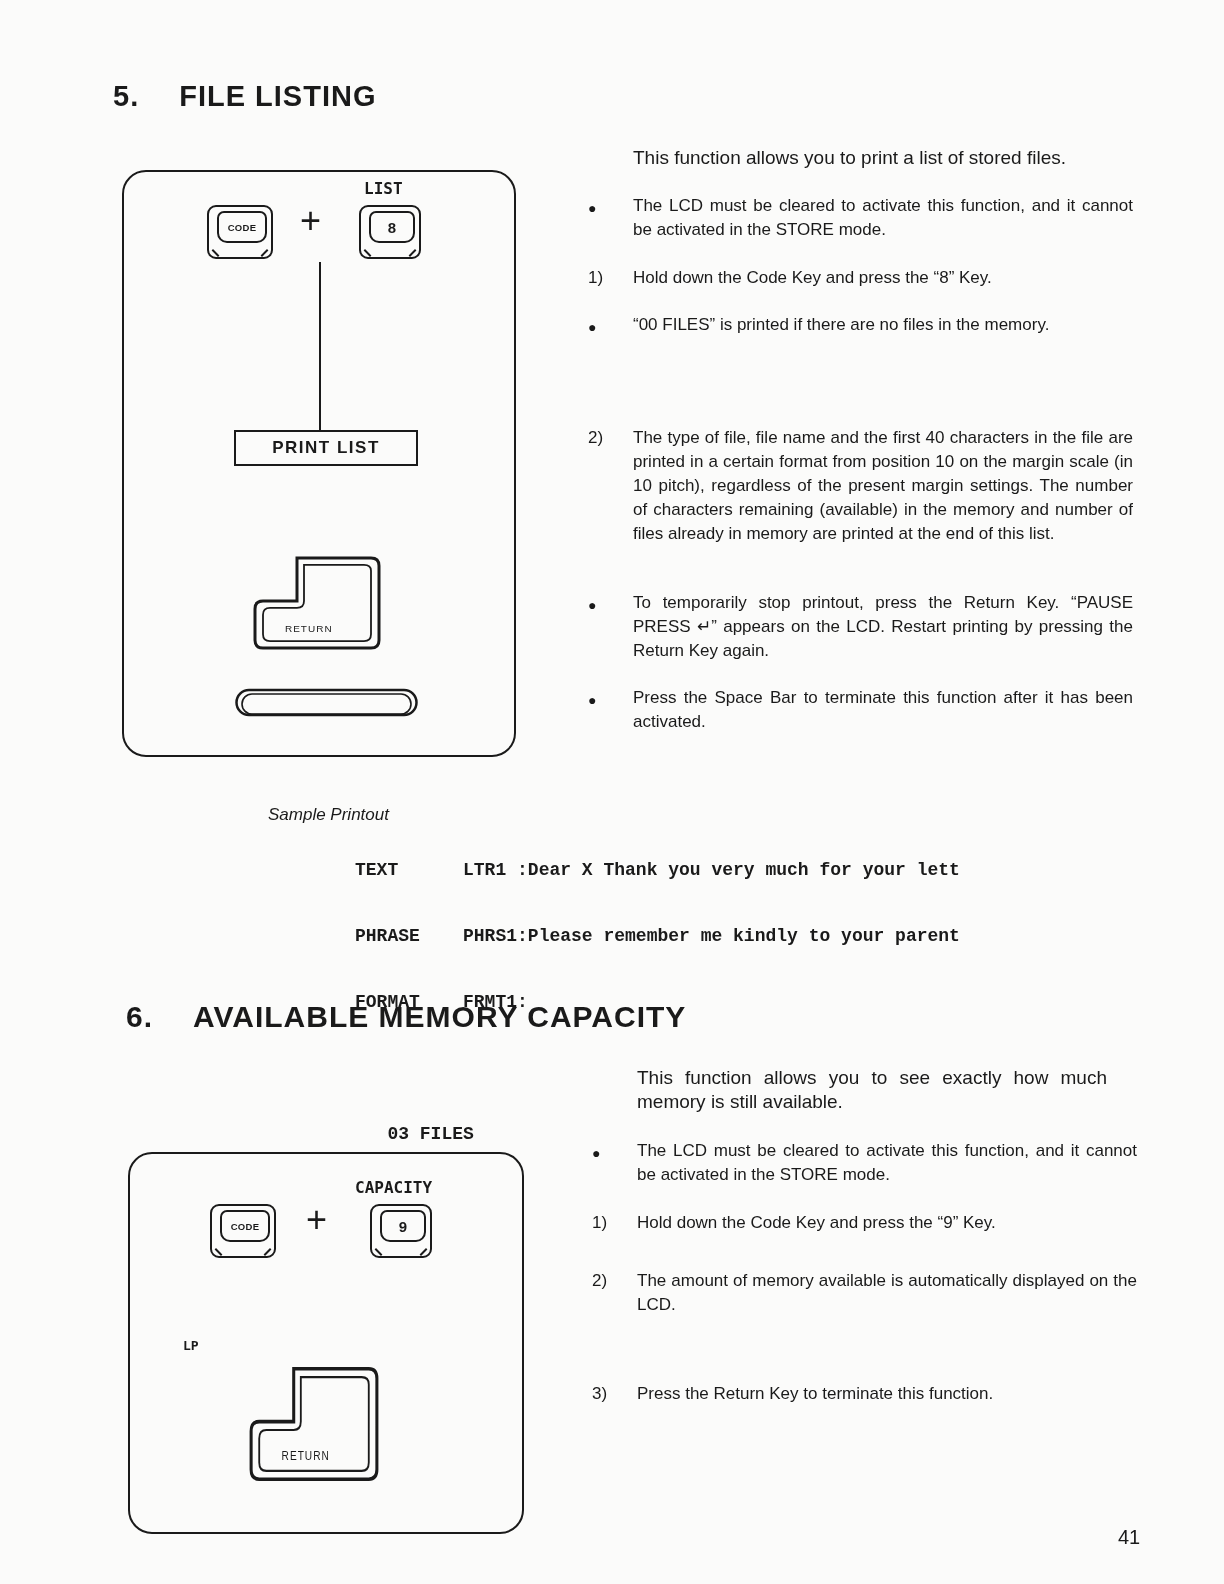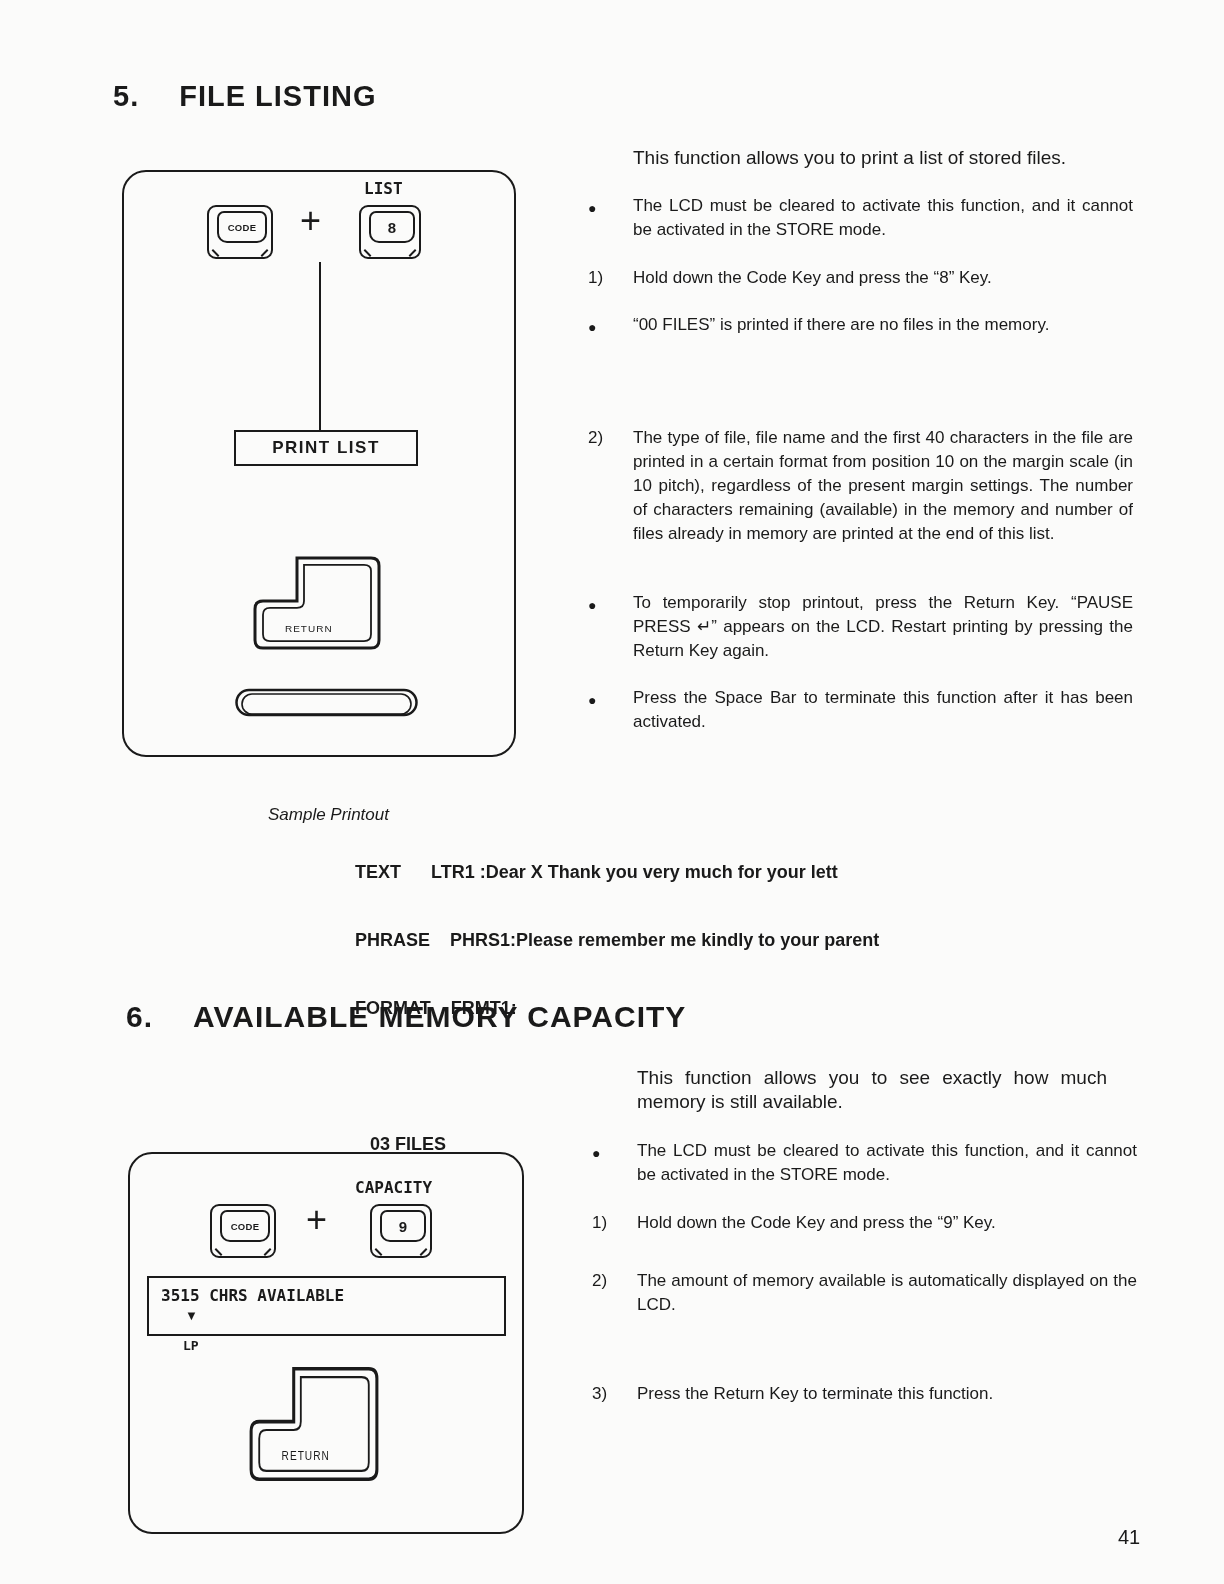--- a/index.html
+++ b/index.html
@@ -48,21 +48,21 @@
                     font-weight:bold; font-size:17px; letter-spacing:1.5px; }
 
   
   .lcd-box { position:absolute; border:2.5px solid #1a1a1a; }
   .lcd-text { position:absolute; left:12px; top:8px; font-family:"DejaVu Sans Mono","Liberation Mono",monospace; font-weight:bold; font-size:16px; }
   .lcd-cursor { position:absolute; left:36px; top:30px; font-size:13px; }
   .lcd-scale-label { position:absolute; font-family:"DejaVu Sans Mono","Liberation Mono",monospace; font-size:13px; font-weight:bold; }
 
   
   .sample-label { position:absolute; left:268px; top:789px; font-size:17px; font-style:italic;margin-top:16px; }
-  .printout { position:absolute; left:355px; top:820px; font-family:Liberation Sans, sans-serif;
+  .printout { position:absolute; left:355px; top:820px; font-family:Liberation Mono, monospace;
               font-weight:bold; font-size:18px; white-space:pre; }
   .pline { height:26px; }
 
   .page-number { position:absolute; left:1118px; top:1526px; font-size:20px; }
 
   svg text { font-family:"Liberation Sans","DejaVu Sans",sans-serif; }
 </style>
 </head>
 <body>
 
@@ -178,24 +178,20 @@
     </div>
 
     <span class="plus" style="left:176px; top:45px;">+</span>
 
     <div class="keycap digit" style="left:240px; top:50px;">
       <div class="kc-inner">
         <span class="kc-digit">9</span>
       </div>
     </div>
 
-    <div class="lcd-box" style="left:17px; top:122px; width:355px; height:56px;">
-      <span class="lcd-text">3515 CHRS AVAILABLE</span>
-      <span class="lcd-cursor">▼</span>
-    </div>
     <span class="lcd-scale-label" style="left:53px; top:184px;">LP</span>
 
     <svg class="abs" style="left:113px; top:210px;" width="142" height="120" viewBox="0 0 140 100" preserveAspectRatio="none">
       <path d="M50 4 H124 Q132 4 132 12 V88 Q132 96 124 96 H16 Q8 96 8 88 V56 Q8 48 16 48 H50 V4 Z" fill="none" stroke="#1a1a1a" stroke-width="3"></path>
       <path d="M57 11 H117 Q124 11 124 17 V82 Q124 89 117 89 H23 Q16 89 16 82 V62 Q16 55 23 55 H50 Q57 55 57 48 V11 Z" fill="none" stroke="#1a1a1a" stroke-width="1.8"></path>
       <text x="38" y="80" font-size="10" letter-spacing="1" fill="#1a1a1a">RETURN</text>
     </svg>
   </div>
 
   <div class="page-number">41</div>

